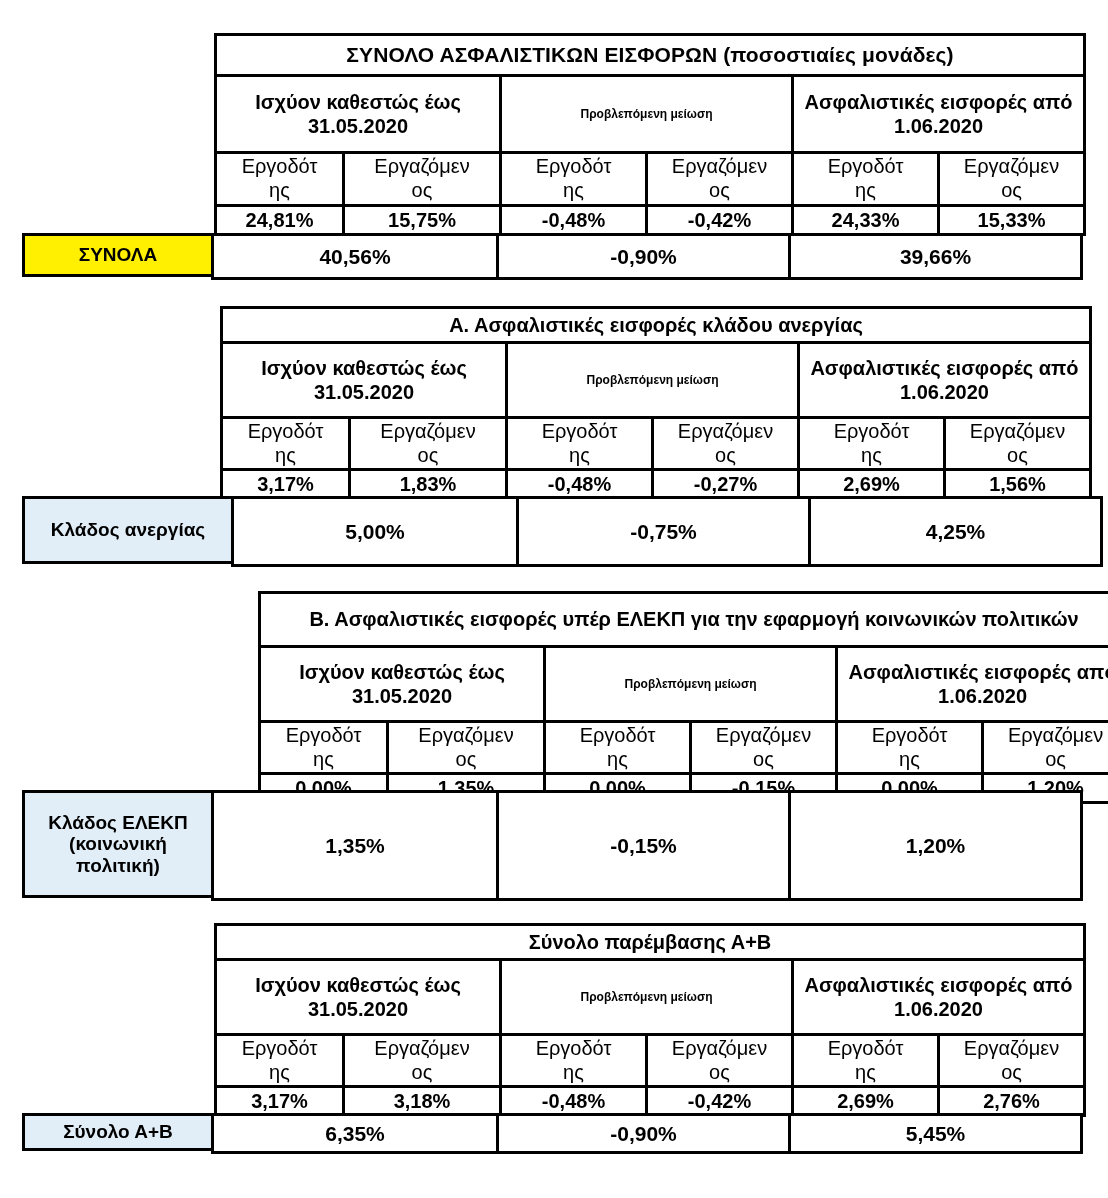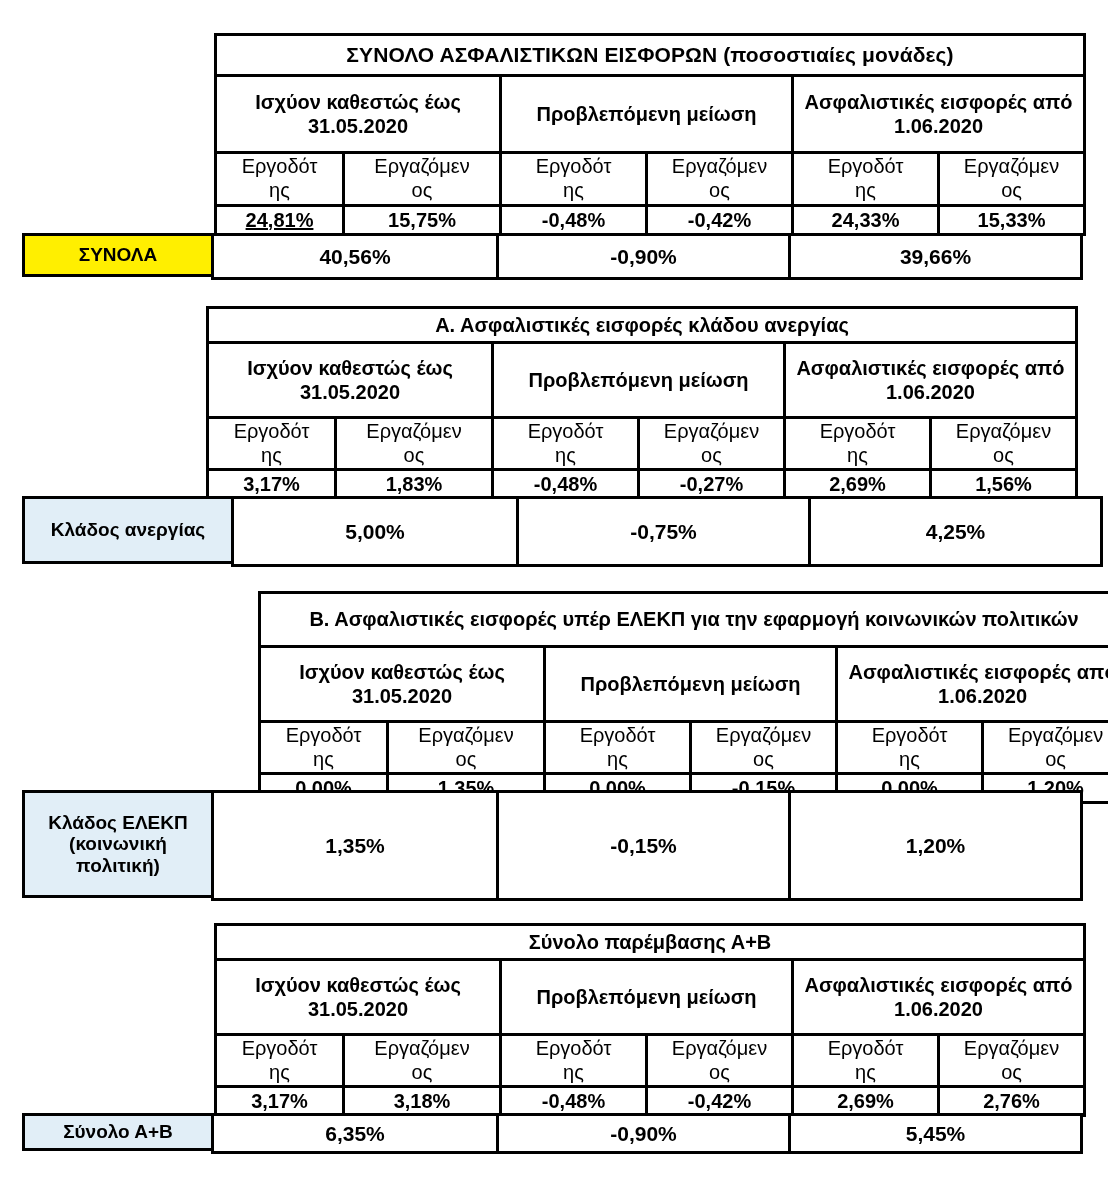--- a/index.html
+++ b/index.html
@@ -58,21 +58,21 @@
   }
   td.grp-green{
     background:#ebf0e2;
     font-weight:bold;
     font-size:20px;
     line-height:1.2;
   }
   td.grp-peach{
     background:#fbeade;
     font-weight:bold;
-    font-size:20px;
+    font-size:12px;
     line-height:1.2;
   }
   td.sub{
     font-weight:normal;
     font-size:20px;
     line-height:1.18;
     background:#ffffff;
   }
   td.val{
     font-weight:bold;
@@ -112,21 +112,21 @@
         </tr>
         <tr>
           <td class="sub" style="height:53px;"><span>Εργοδότ</span><br><span>ης</span></td>
           <td class="sub"><span>Εργαζόμεν</span><br><span>ος</span></td>
           <td class="sub"><span>Εργοδότ</span><br><span>ης</span></td>
           <td class="sub"><span>Εργαζόμεν</span><br><span>ος</span></td>
           <td class="sub"><span>Εργοδότ</span><br><span>ης</span></td>
           <td class="sub"><span>Εργαζόμεν</span><br><span>ος</span></td>
         </tr>
         <tr>
-          <td class="val" style="height:29px;text-decoration:underline;">24,81%</td>
+          <td class="val" style="height:29px;">24,81%</td>
           <td class="val">15,75%</td>
           <td class="val">-0,48%</td>
           <td class="val">-0,42%</td>
           <td class="val">24,33%</td>
           <td class="val">15,33%</td>
         </tr>
       </tbody>
     </table>
   </div>
 
@@ -141,21 +141,21 @@
       <tbody>
         <tr>
           <td class="tot" style="height:44px;margin-top:10px;">40,56%</td>
           <td class="tot">-0,90%</td>
           <td class="tot">39,66%</td>
         </tr>
       </tbody>
     </table>
   </div>
 
-  <div class="block" style="left:14px;top:306px;">
+  <div class="block" style="left:28px;top:306px;">
     <div class="label-col spacer" style="width:192px;height:190px;"></div>
     <table class="t" style="width:869px;">
       <colgroup>
         <col style="width:128px">
           <col style="width:157px">
         <col style="width:146px">
           <col style="width:146px">
         <col style="width:146px">
           <col style="width:146px">
       </colgroup>

